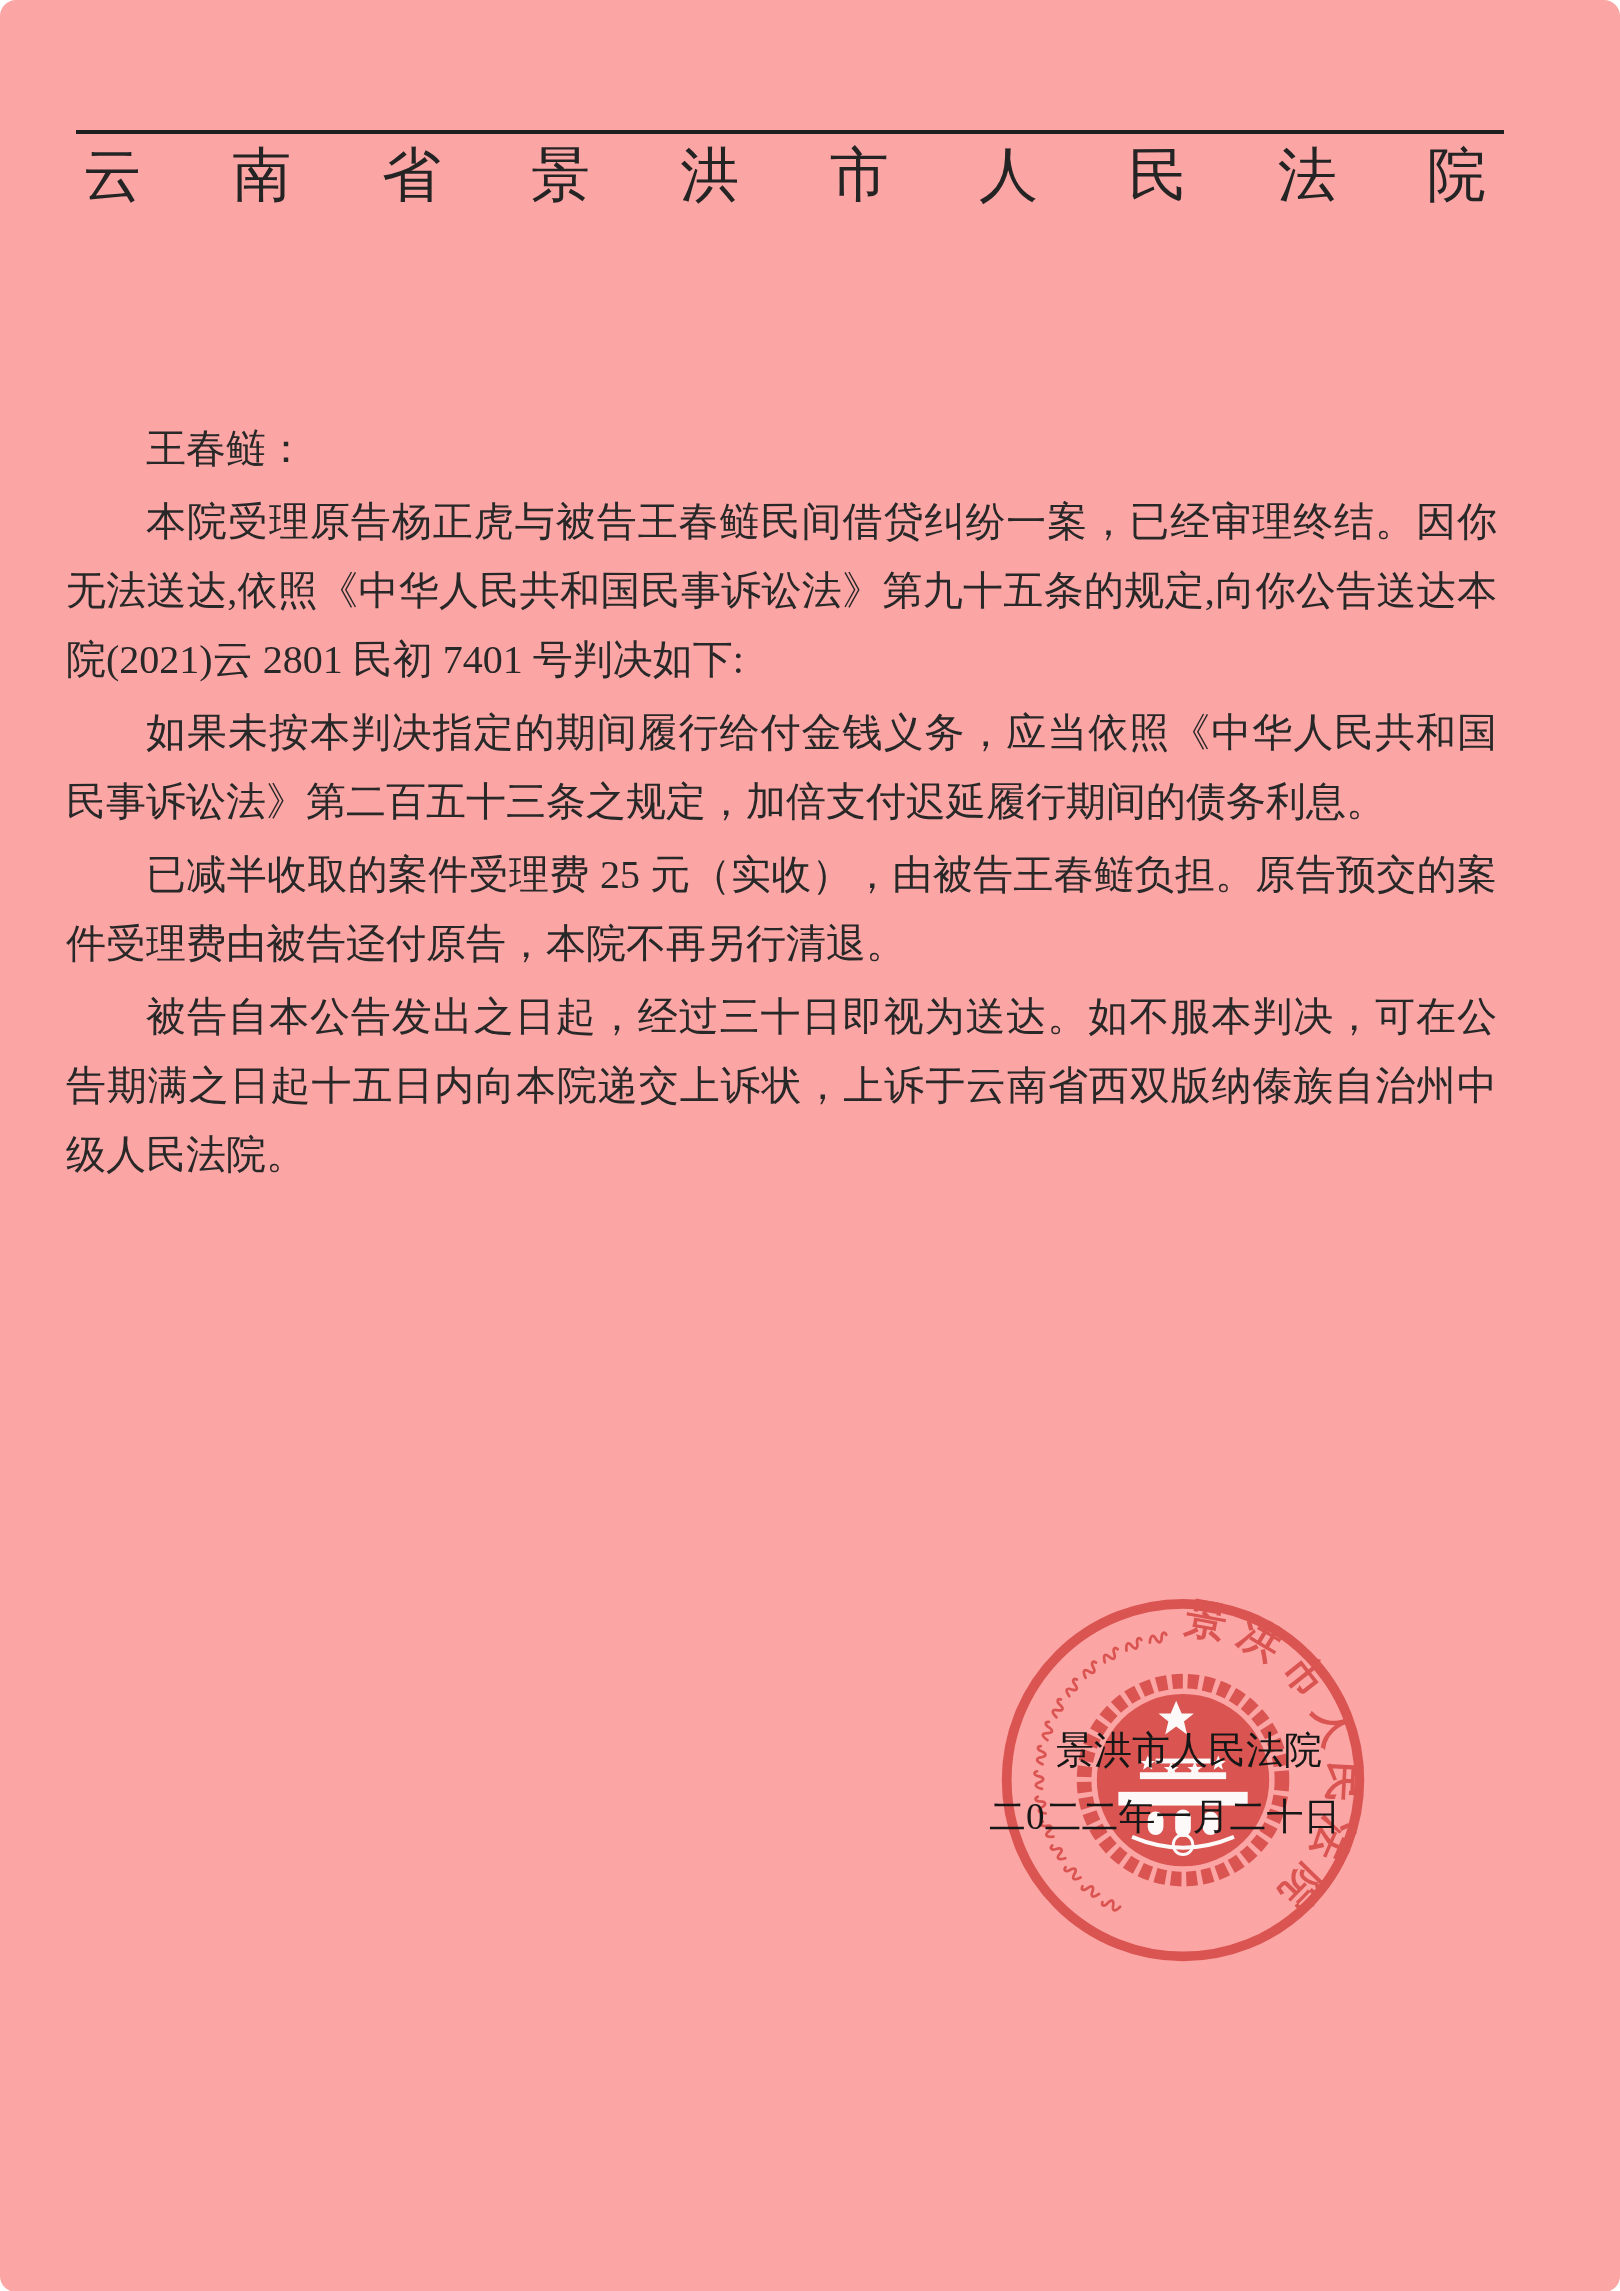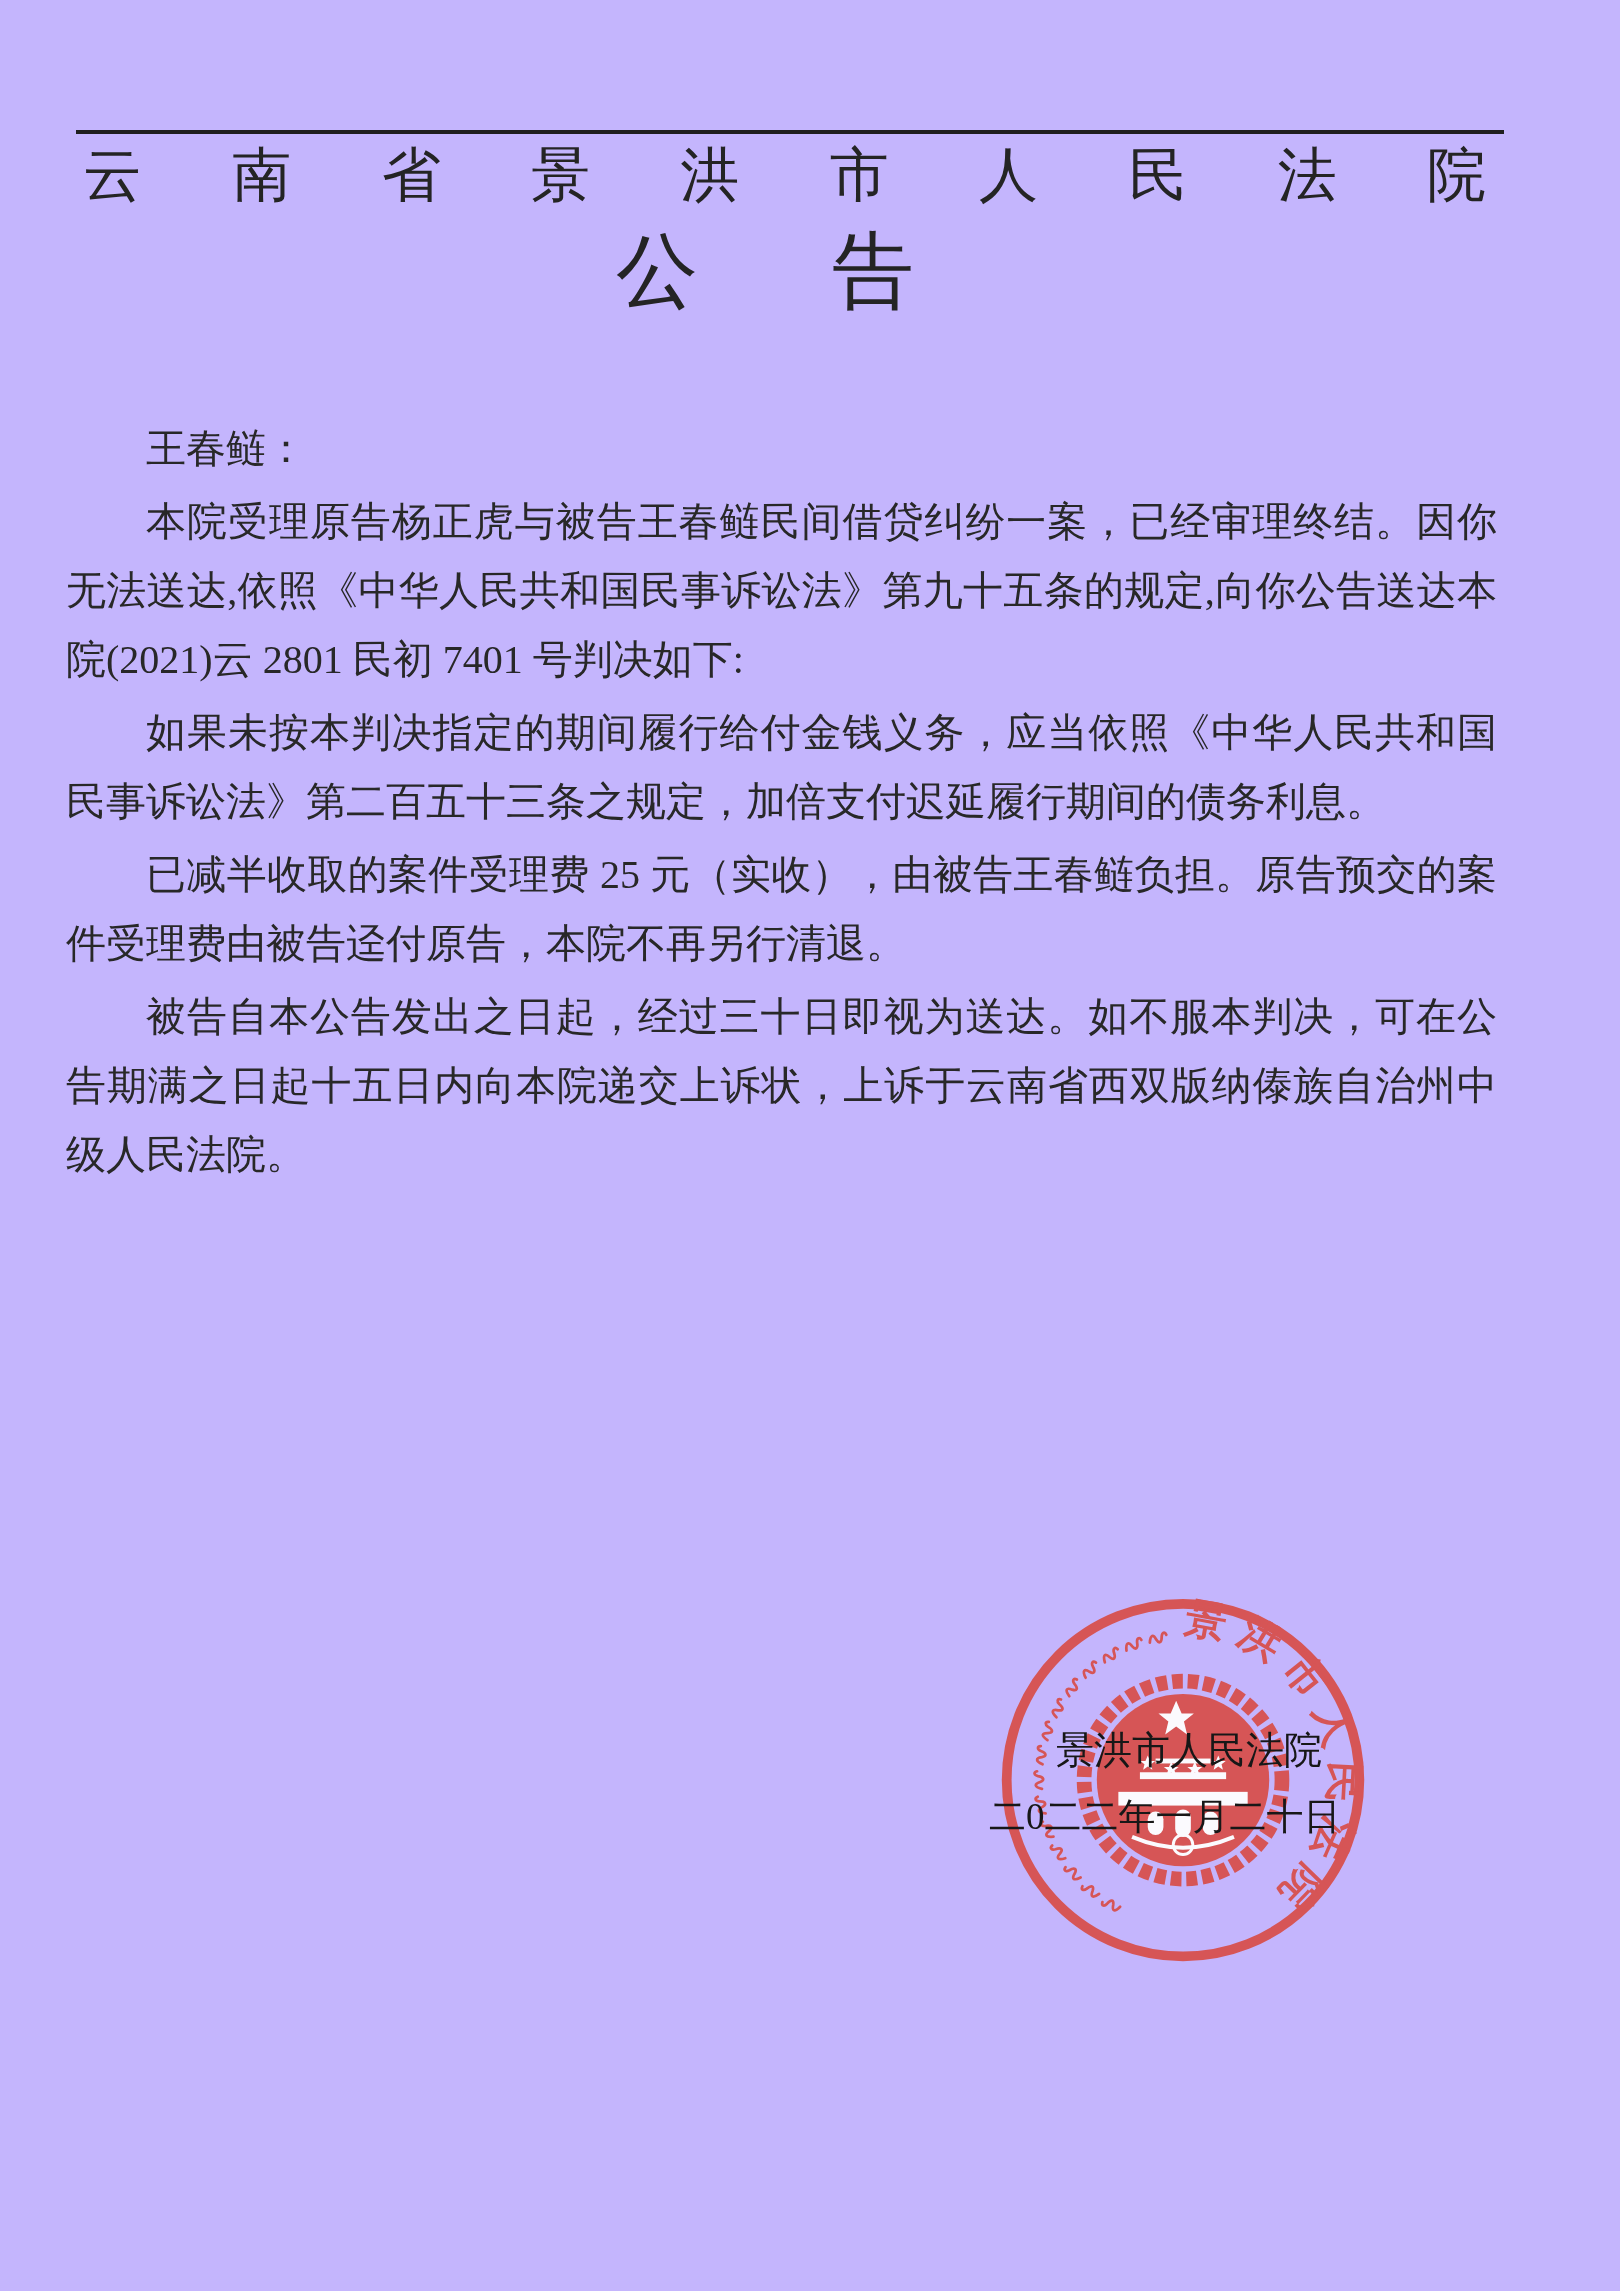--- a/index.html
+++ b/index.html
@@ -5,21 +5,21 @@
   :root { --seal-red: #d8504c; --ink: #262626; }
   html,body { margin:0; padding:0; }
   body {
     width:1620px; height:2292px;
     background:#ffffff;
     font-family:"Liberation Serif","DejaVu Serif",serif;
     color:var(--ink);
     position:relative;
     overflow:hidden;
   }
-  .page { position:absolute; inset:0; background:#c4b5fd; }
+  .page { position:absolute; inset:0; background:#fca5a5;border-radius:16px; }
 
   .rule {
     position:absolute; left:76px; top:130px;
     width:1428px; height:3.9px; background:#1f1f1f;
   }
 
   .court-header {
     position:absolute; left:83px; top:143px; width:1403px;
     font-size:59px; line-height:1.1; color:#242424;
     text-align:justify; text-align-last:justify;
@@ -62,21 +62,20 @@
 </style>
 </head>
 <body>
 
 <div class="page">
 
   <div class="rule"></div>
 
   <div class="court-header">云南省景洪市人民法院</div>
 
-  <div class="notice-title">公告</div>
 
   <div class="body-text">
     <p>王春鲢：</p>
     <p>本院受理原告杨正虎与被告王春鲢民间借贷纠纷一案，已经审理终结。因你无法送达,依照《中华人民共和国民事诉讼法》第九十五条的规定,向你公告送达本院(2021)云 2801 民初 7401 号判决如下:</p>
     <p>如果未按本判决指定的期间履行给付金钱义务，应当依照《中华人民共和国民事诉讼法》第二百五十三条之规定，加倍支付迟延履行期间的债务利息。</p>
     <p>已减半收取的案件受理费 25 元（实收），由被告王春鲢负担。原告预交的案件受理费由被告迳付原告，本院不再另行清退。</p>
     <p>被告自本公告发出之日起，经过三十日即视为送达。如不服本判决，可在公告期满之日起十五日内向本院递交上诉状，上诉于云南省西双版纳傣族自治州中级人民法院。</p>
   </div>
 
   <div class="seal-wrap">

